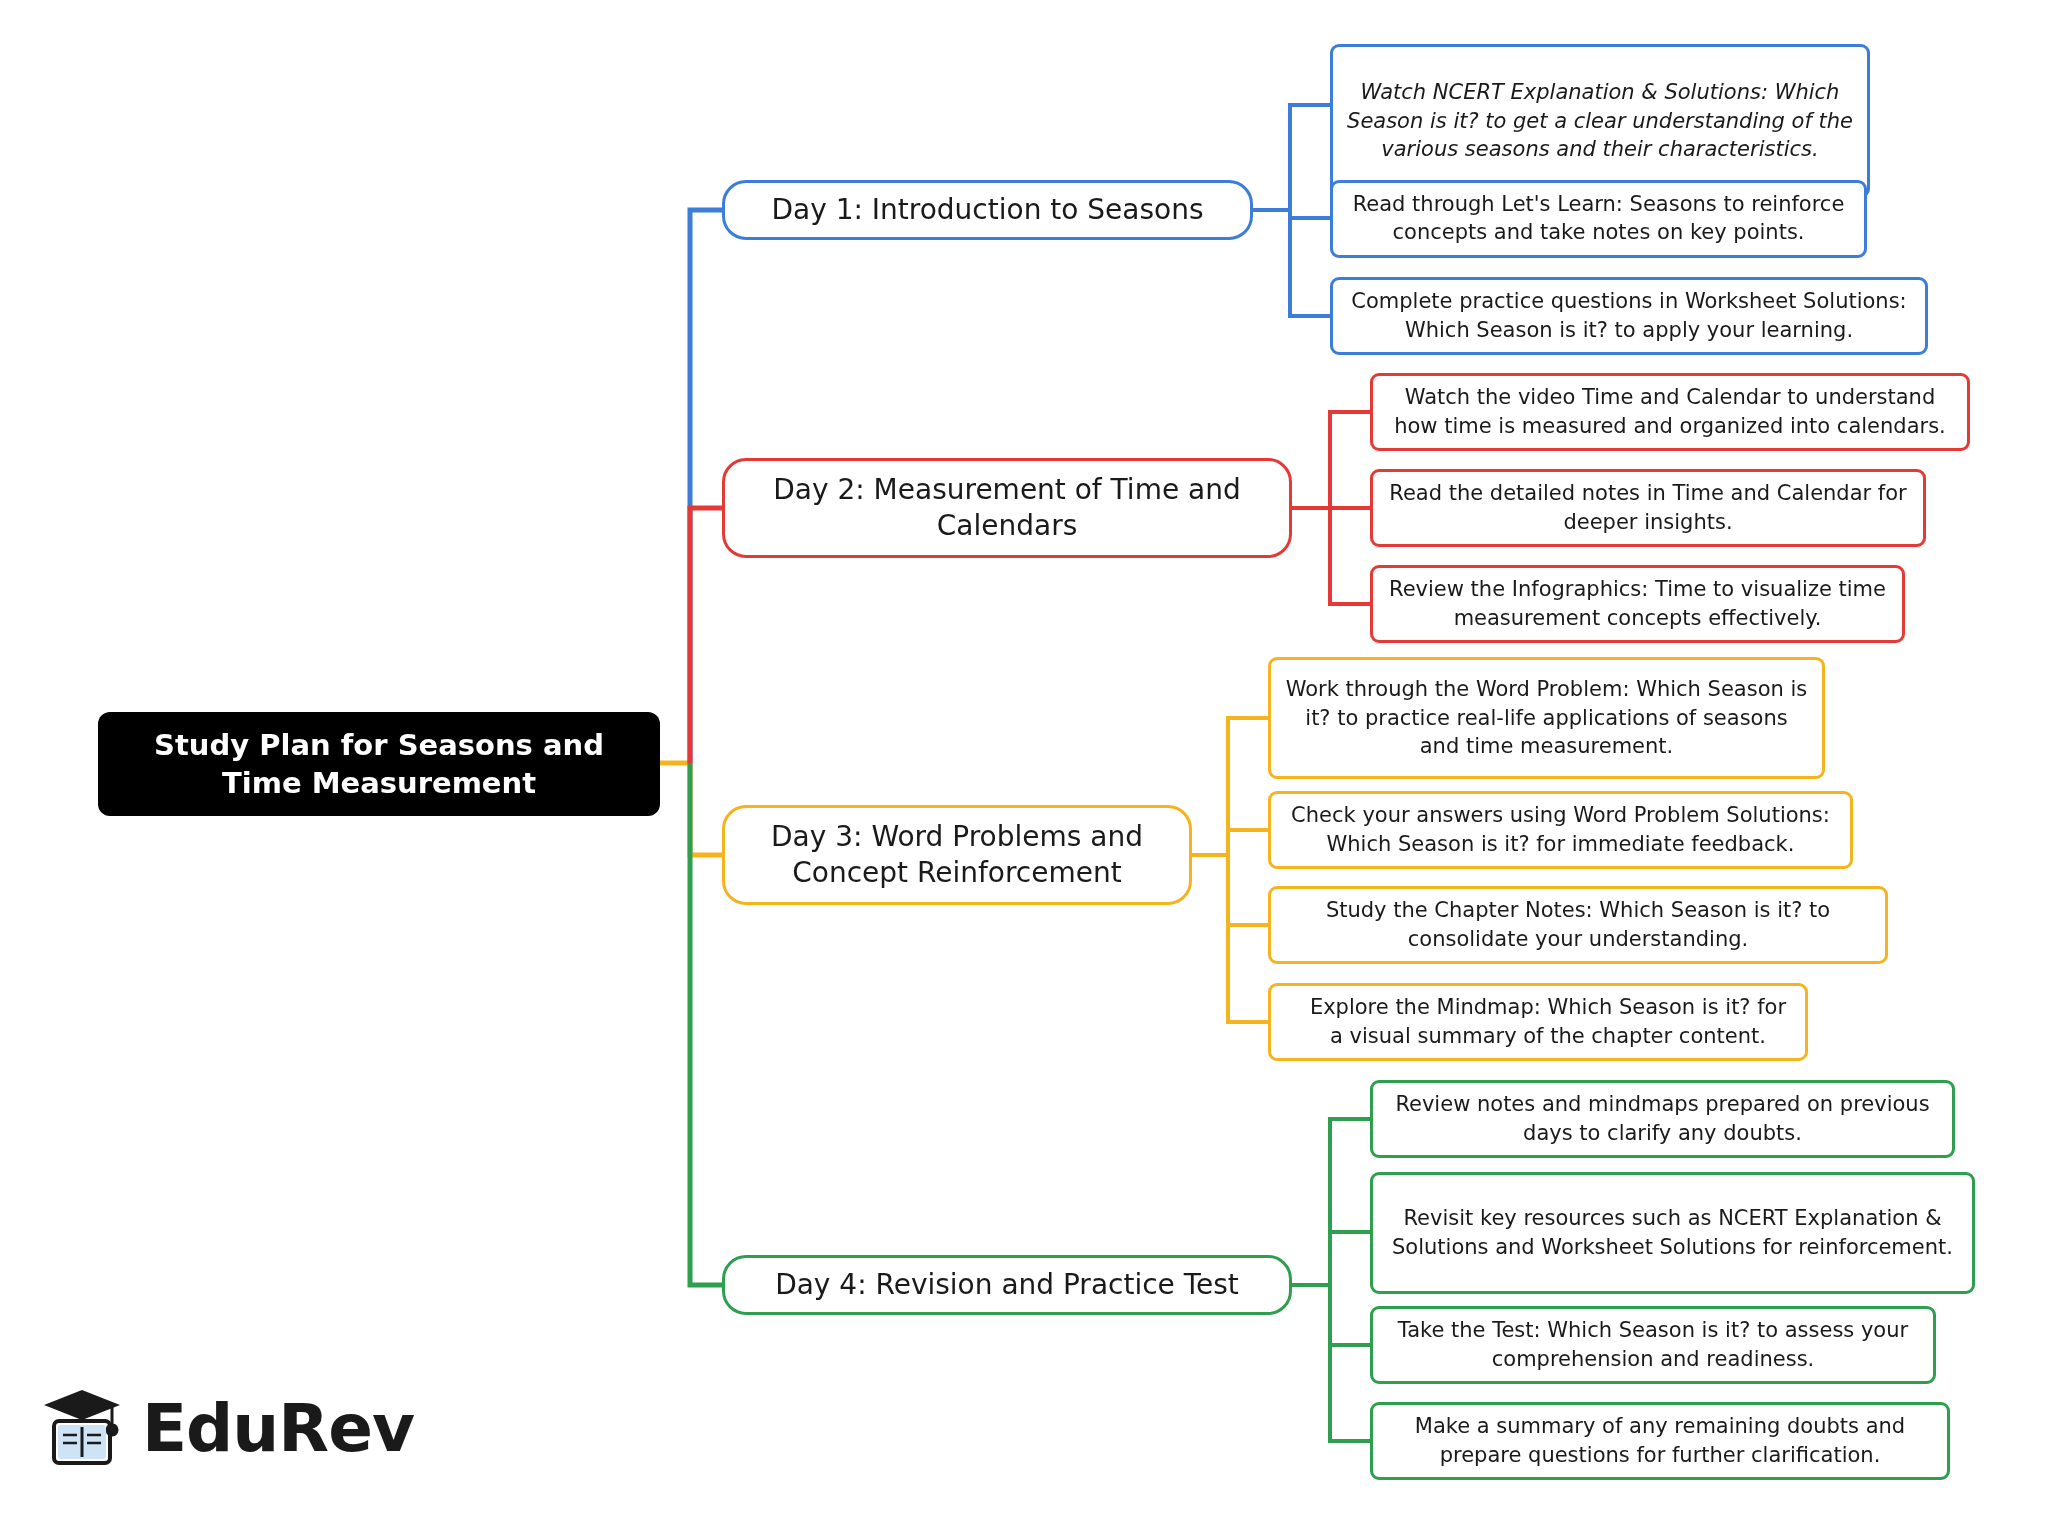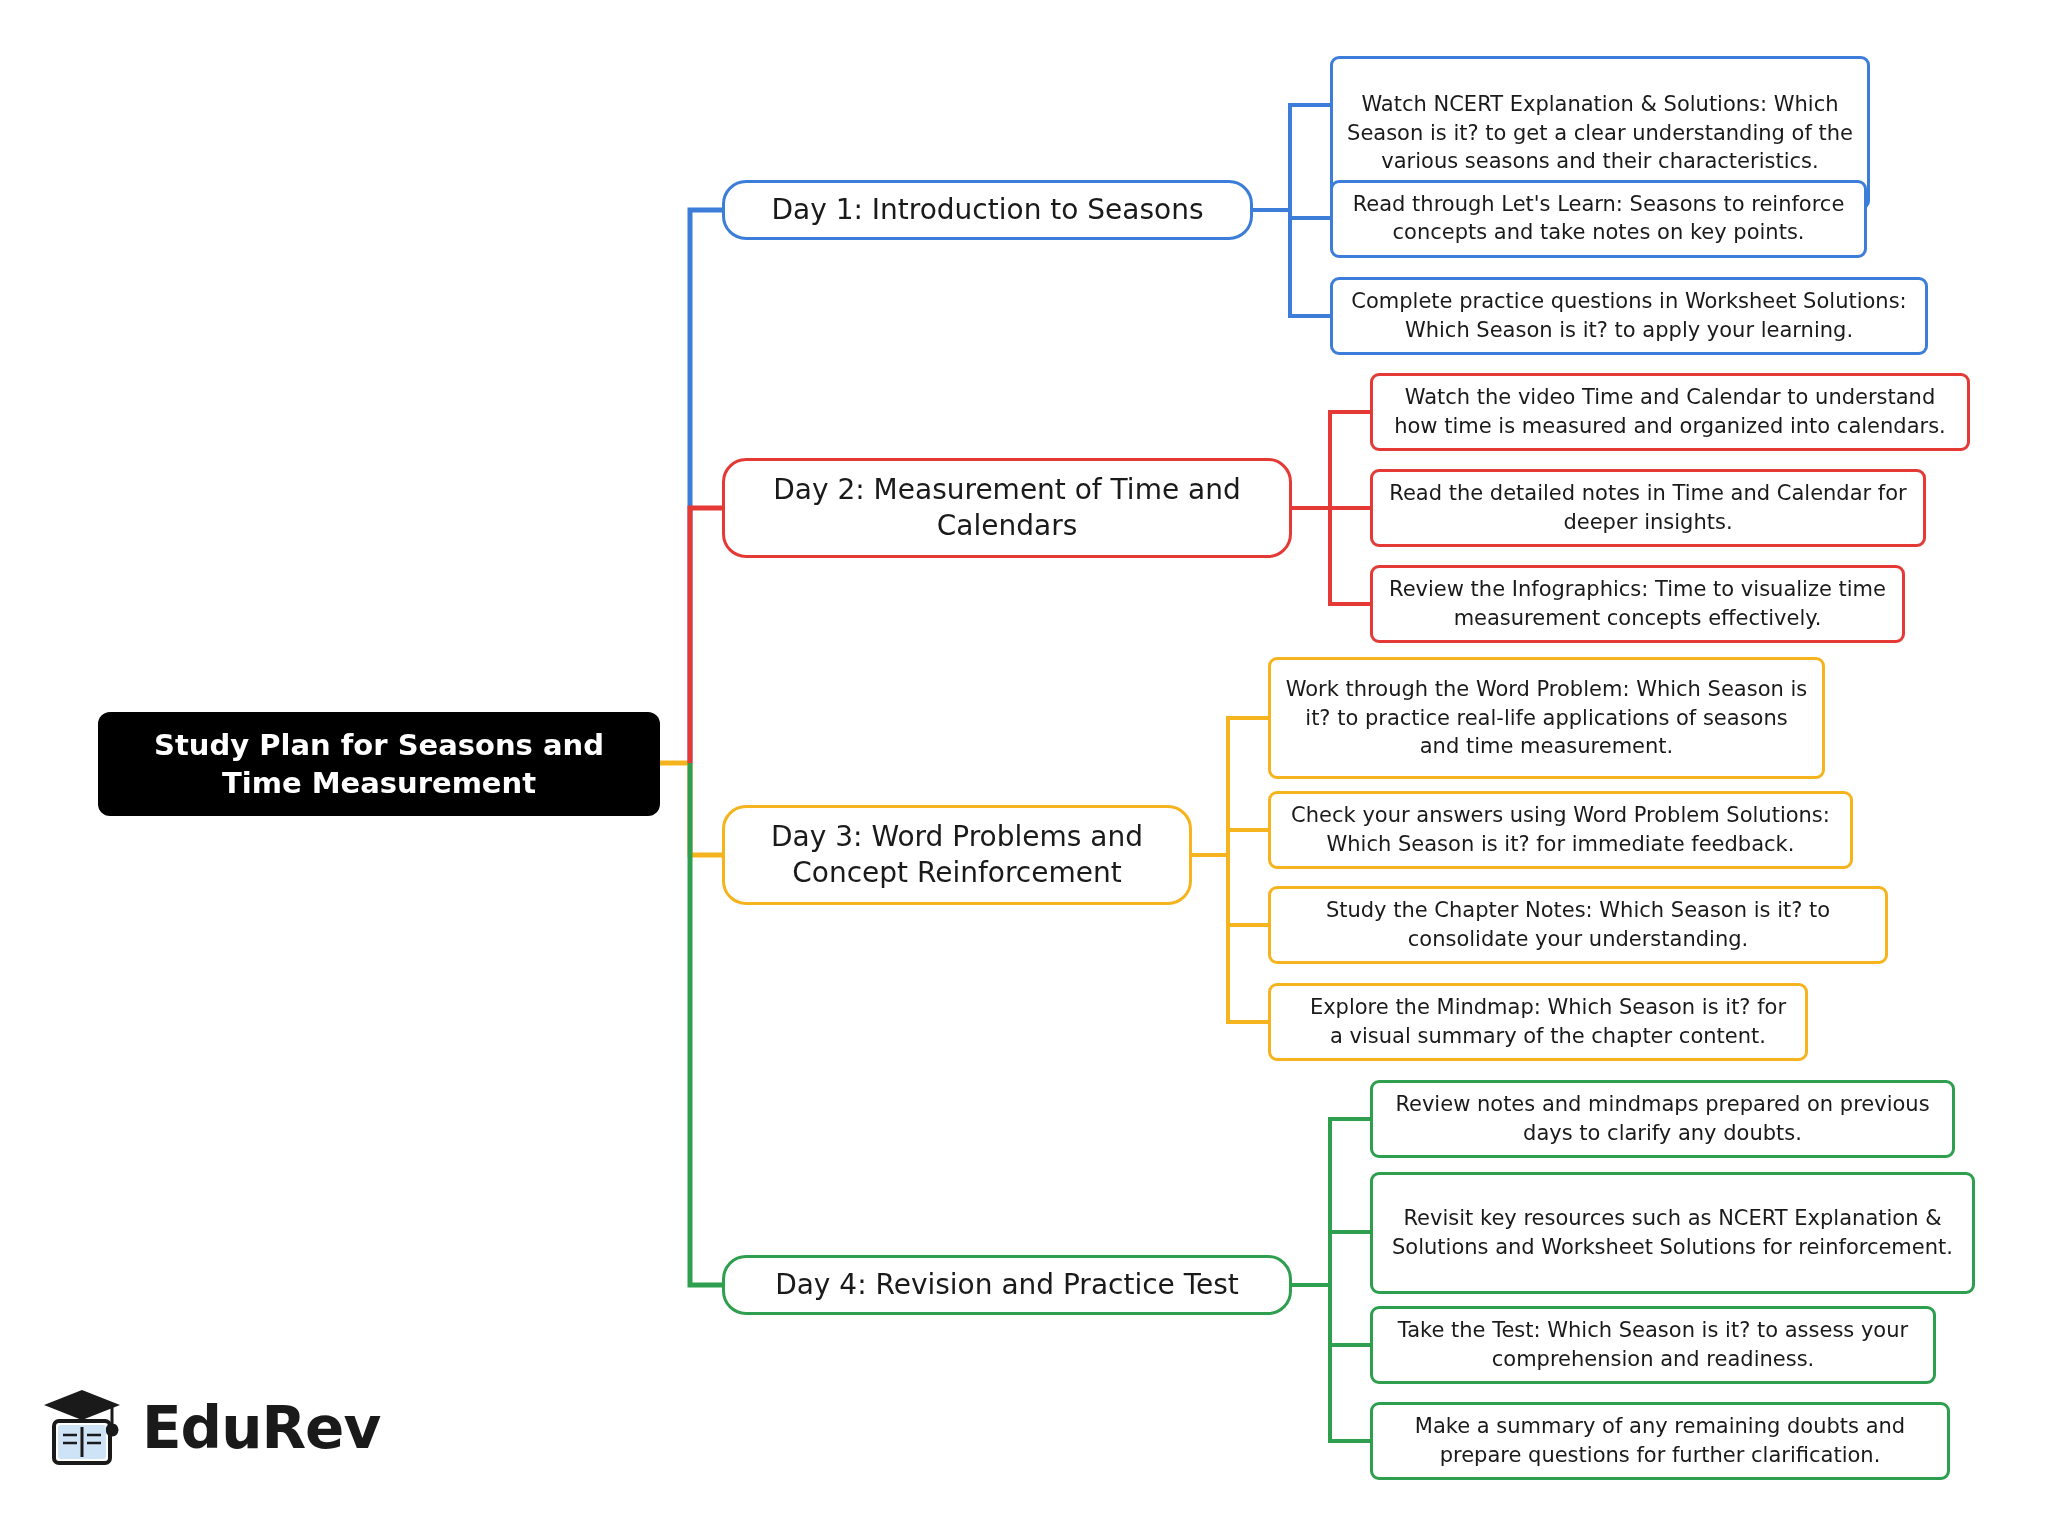--- a/index.html
+++ b/index.html
@@ -65,21 +65,21 @@
   }
   .logo {
     position: absolute;
     left: 36px;
     top: 1385px;
     display: flex;
     align-items: center;
     gap: 14px;
   }
   .logo-text {
-    font-size: 58px;
+    font-size: 66px;
     font-weight: bold;
     color: #1a1a1a;
     letter-spacing: -1px;
     font-family: "DejaVu Sans", sans-serif;
   }
 </style>
 </head>
 <body>
 
 <div id="canvas">
@@ -115,21 +115,21 @@
     <path d="M 1292 1285 L 1330 1285 L 1330 1441 L 1370 1441" stroke="#2e9e4f" stroke-width="4" fill="none"></path>
   </svg>
 
   <div class="node root-node" style="left:98px; top:712px; width:562px; height:104px;">
     <span>Study Plan for Seasons and Time Measurement</span>
   </div>
 
   <div class="node branch-node" style="left:722px; top:180px; width:531px; height:60px; border-color:#3b7dd8;">
     <span>Day 1: Introduction to Seasons</span>
   </div>
-  <div class="node leaf-node" style="left:1330px; top:56px; width:540px; height:154px; border-color:#3b7dd8;">
+  <div class="node leaf-node" style="left:1330px; top:44px; width:540px; height:154px; border-color:#3b7dd8;font-style:italic;">
     <span>Watch NCERT Explanation &amp; Solutions: Which Season is it? to get a clear understanding of the various seasons and their characteristics.</span>
   </div>
   <div class="node leaf-node" style="left:1330px; top:180px; width:537px; height:78px; border-color:#3b7dd8;align-items:flex-end;">
     <span>Read through Let's Learn: Seasons to reinforce concepts and take notes on key points.</span>
   </div>
   <div class="node leaf-node" style="left:1330px; top:277px; width:598px; height:78px; border-color:#3b7dd8;">
     <span>Complete practice questions in Worksheet Solutions: Which Season is it? to apply your learning.</span>
   </div>
 
   <div class="node branch-node" style="left:722px; top:458px; width:570px; height:100px; border-color:#e53935;">

